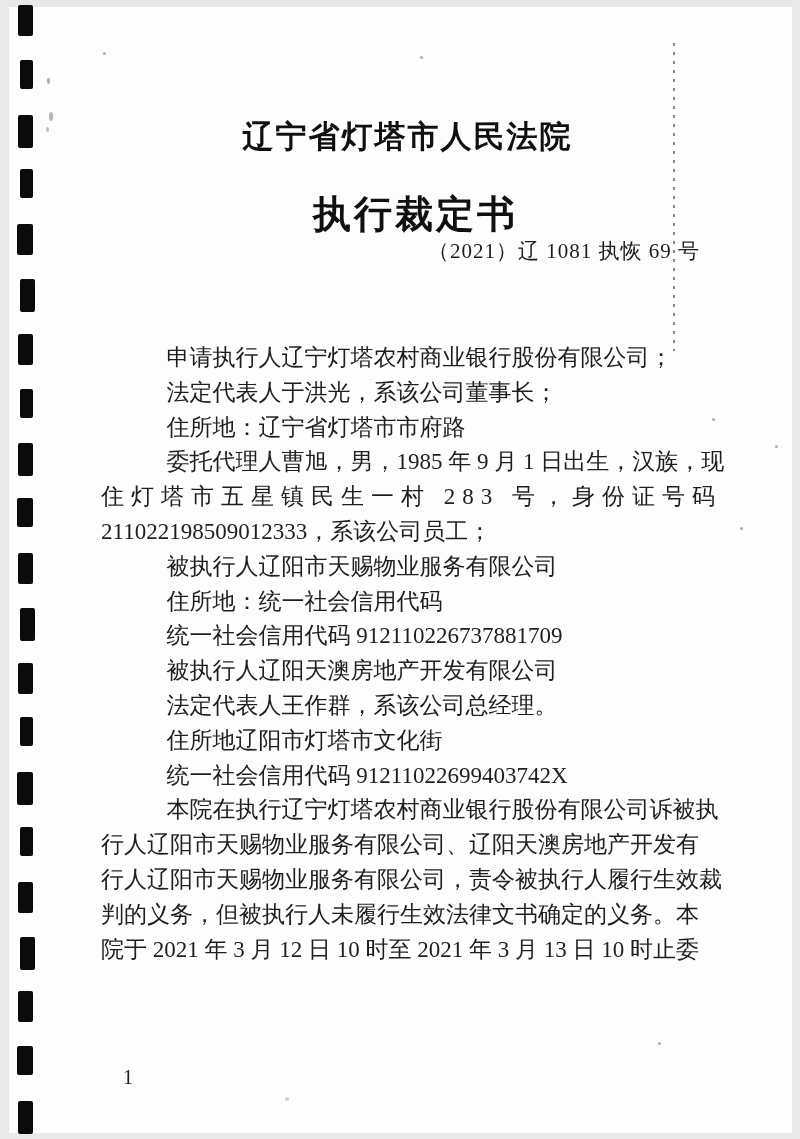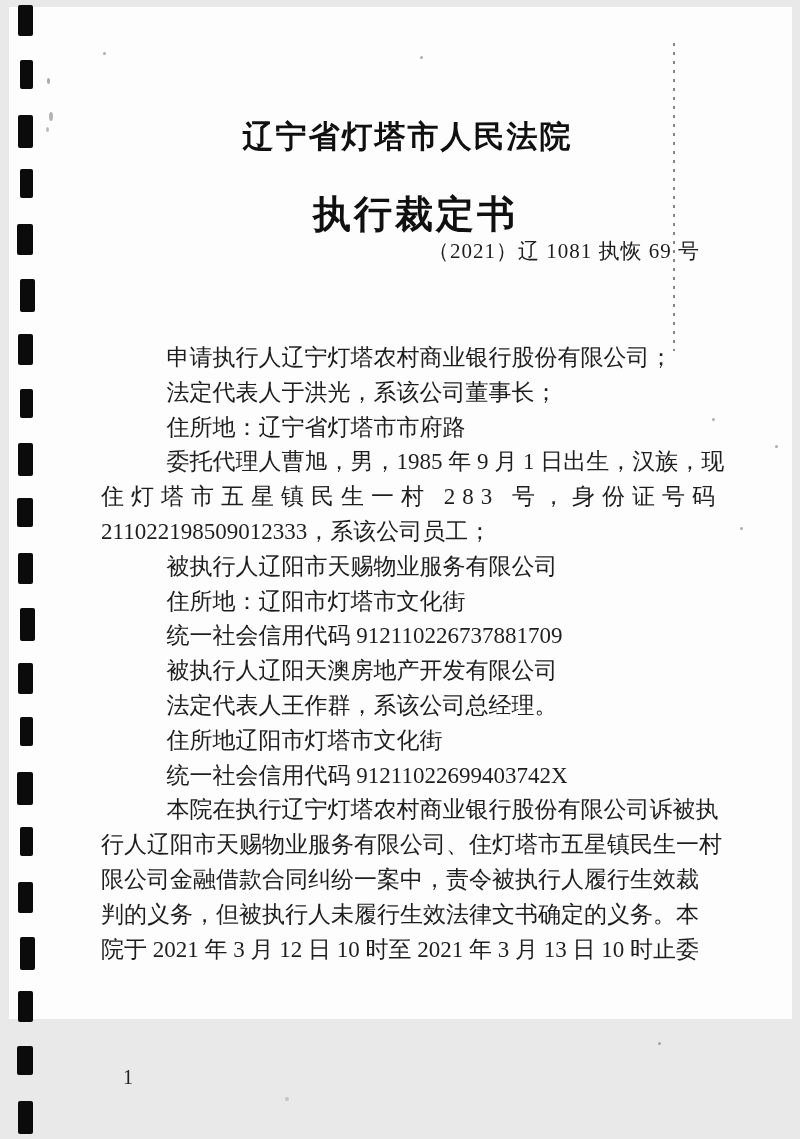--- a/index.html
+++ b/index.html
@@ -3,21 +3,21 @@
 <meta charset="utf-8">
 <style>
   html,body{margin:0;padding:0;background:#d8d8d8;}
   .scan{
     position:relative;width:800px;height:1139px;margin:0 auto;
     background:#e9e9e9;overflow:hidden;
     font-family:"Liberation Serif","DejaVu Serif",serif;
     color:#1a1a1a;
   }
   .page{
-    position:absolute;left:9px;top:7px;width:783px;height:1012px;
+    position:absolute;left:9px;top:7px;width:783px;height:1126px;
     background:#fdfdfd;
   }
   
   .binding{position:absolute;left:0;top:0;width:60px;height:1139px;}
   .binding .hole{
     position:absolute;left:18px;width:15px;height:31px;
     background:#0b0b0b;border-radius:2px;
   }
   .binding .hole:nth-child(2n){width:13px;left:20px;height:29px;}
   .binding .hole:nth-child(3n){height:33px;width:15px;}
@@ -78,29 +78,29 @@
     <h2 class="title">执行裁定书</h2>
     <div class="caseno">（2021）辽 1081 执恢 69 号</div>
     <div class="bodytext" id="body-lines">
         <div class="line indent">申请执行人辽宁灯塔农村商业银行股份有限公司；</div>
         <div class="line indent">法定代表人于洪光，系该公司董事长；</div>
         <div class="line indent">住所地：辽宁省灯塔市市府路</div>
         <div class="line indent">委托代理人曹旭，男，1985 年 9 月 1 日出生，汉族，现</div>
         <div class="line spread">住灯塔市五星镇民生一村 283 号，身份证号码</div>
         <div class="line">211022198509012333，系该公司员工；</div>
         <div class="line indent">被执行人辽阳市天赐物业服务有限公司</div>
-        <div class="line indent">住所地：辽阳市灯塔市文化街</div>
+        <div class="line indent">住所地：统一社会信用代码</div>
         <div class="line indent">统一社会信用代码 912110226737881709</div>
         <div class="line indent">被执行人辽阳天澳房地产开发有限公司</div>
         <div class="line indent">法定代表人王作群，系该公司总经理。</div>
         <div class="line indent">住所地辽阳市灯塔市文化街</div>
         <div class="line indent">统一社会信用代码 91211022699403742X</div>
         <div class="line indent">本院在执行辽宁灯塔农村商业银行股份有限公司诉被执</div>
-        <div class="line">行人辽阳市天赐物业服务有限公司、住灯塔市五星镇民生一村</div>
-        <div class="line">限公司金融借款合同纠纷一案中，责令被执行人履行生效裁</div>
+        <div class="line">行人辽阳市天赐物业服务有限公司、辽阳天澳房地产开发有</div>
+        <div class="line">行人辽阳市天赐物业服务有限公司，责令被执行人履行生效裁</div>
         <div class="line">判的义务，但被执行人未履行生效法律文书确定的义务。本</div>
         <div class="line">院于 2021 年 3 月 12 日 10 时至 2021 年 3 月 13 日 10 时止委</div>
       </div>
     <div class="pageno">1</div>
   </div>
 
   <div class="binding" id="binding">
       <div class="hole" style="top: 5px; background: rgb(11, 11, 11);"></div>
       <div class="hole" style="top: 59.8px; background: rgb(11, 11, 11);"></div>
       <div class="hole" style="top: 114.6px; background: rgb(11, 11, 11);"></div>

